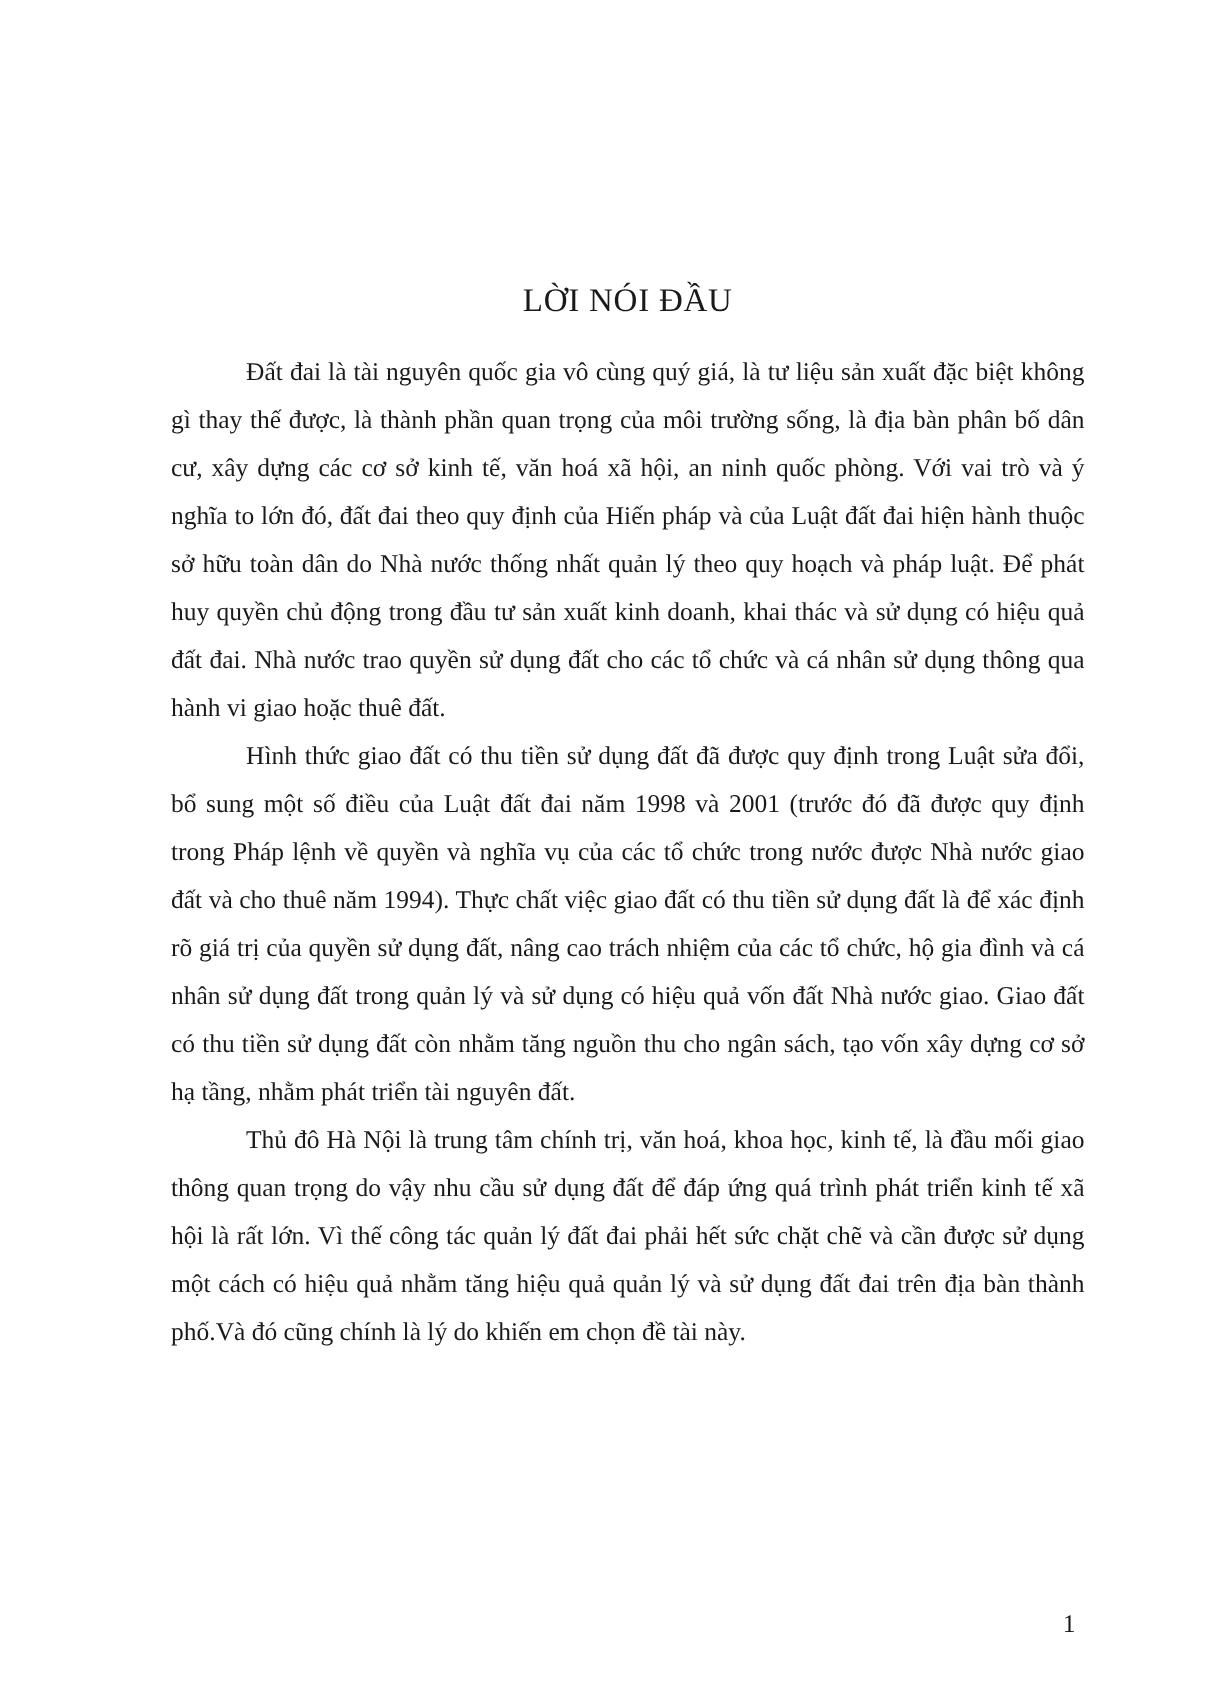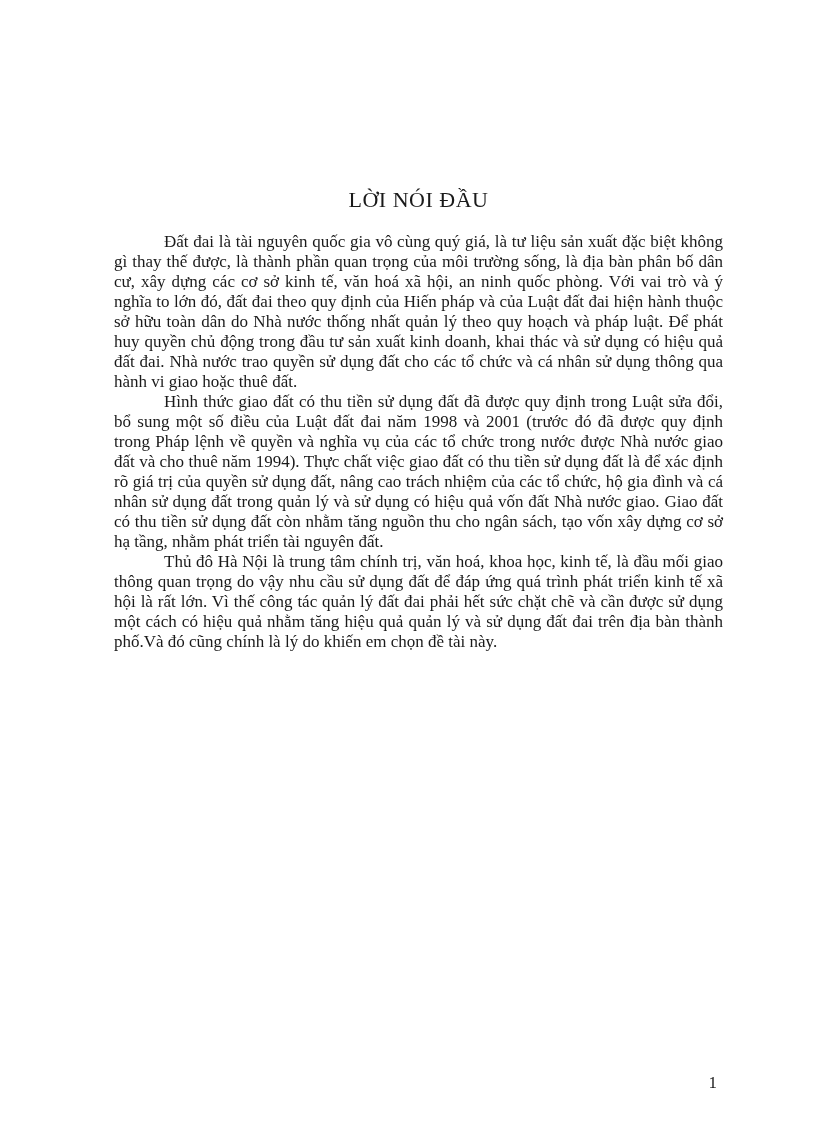--- a/index.html
+++ b/index.html
@@ -28,21 +28,21 @@
     font-size: 22px;
     line-height: 28px;
     font-weight: 500;
     letter-spacing: 0.5px;
     margin: 0 0 18px 0;
     white-space: nowrap;
   }
   .doc-paragraph {
     margin: 0;
     font-size: 17px;
-    line-height: 20px;
+    line-height: 32px;
     text-align: justify;
     text-indent: 50px;
   }
   .page-number {
     position: absolute;
     top: 1032px;
     right: 99px;
     font-size: 17px;
     line-height: 22px;
   }

